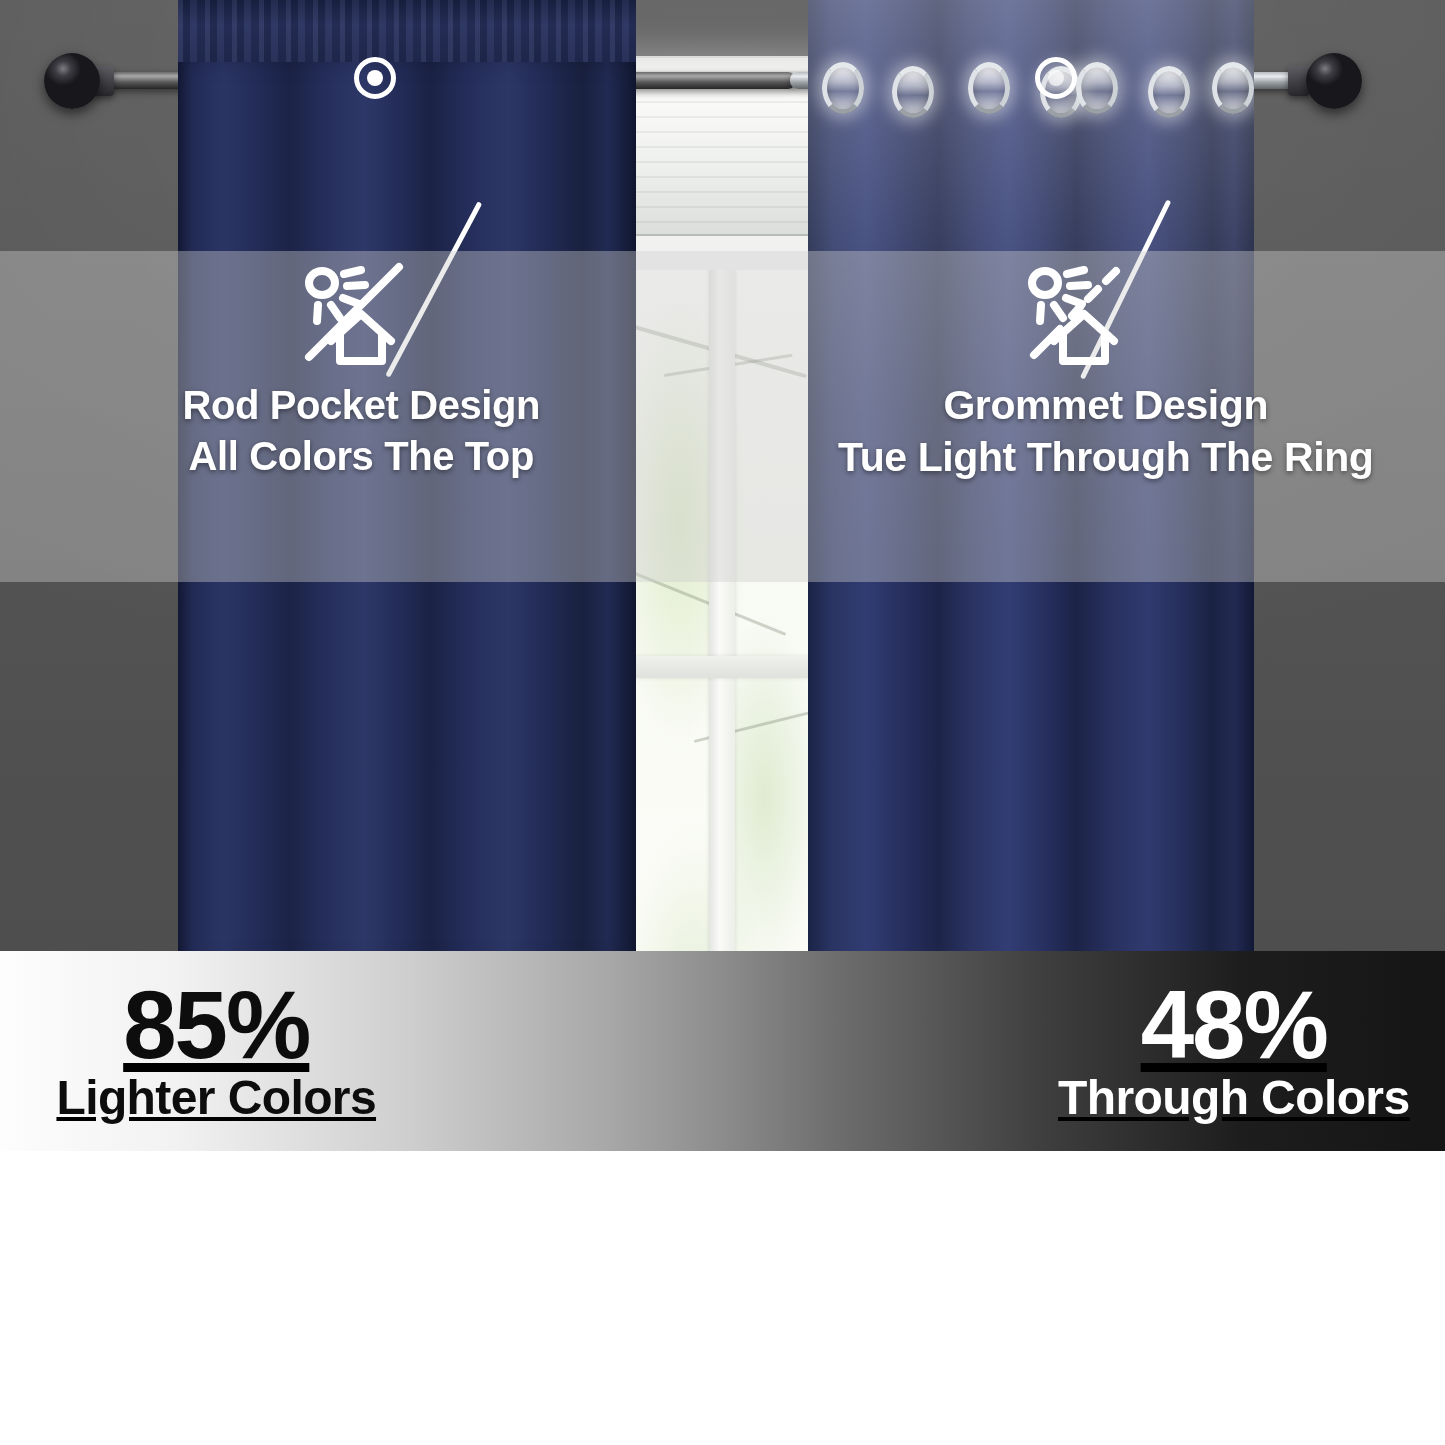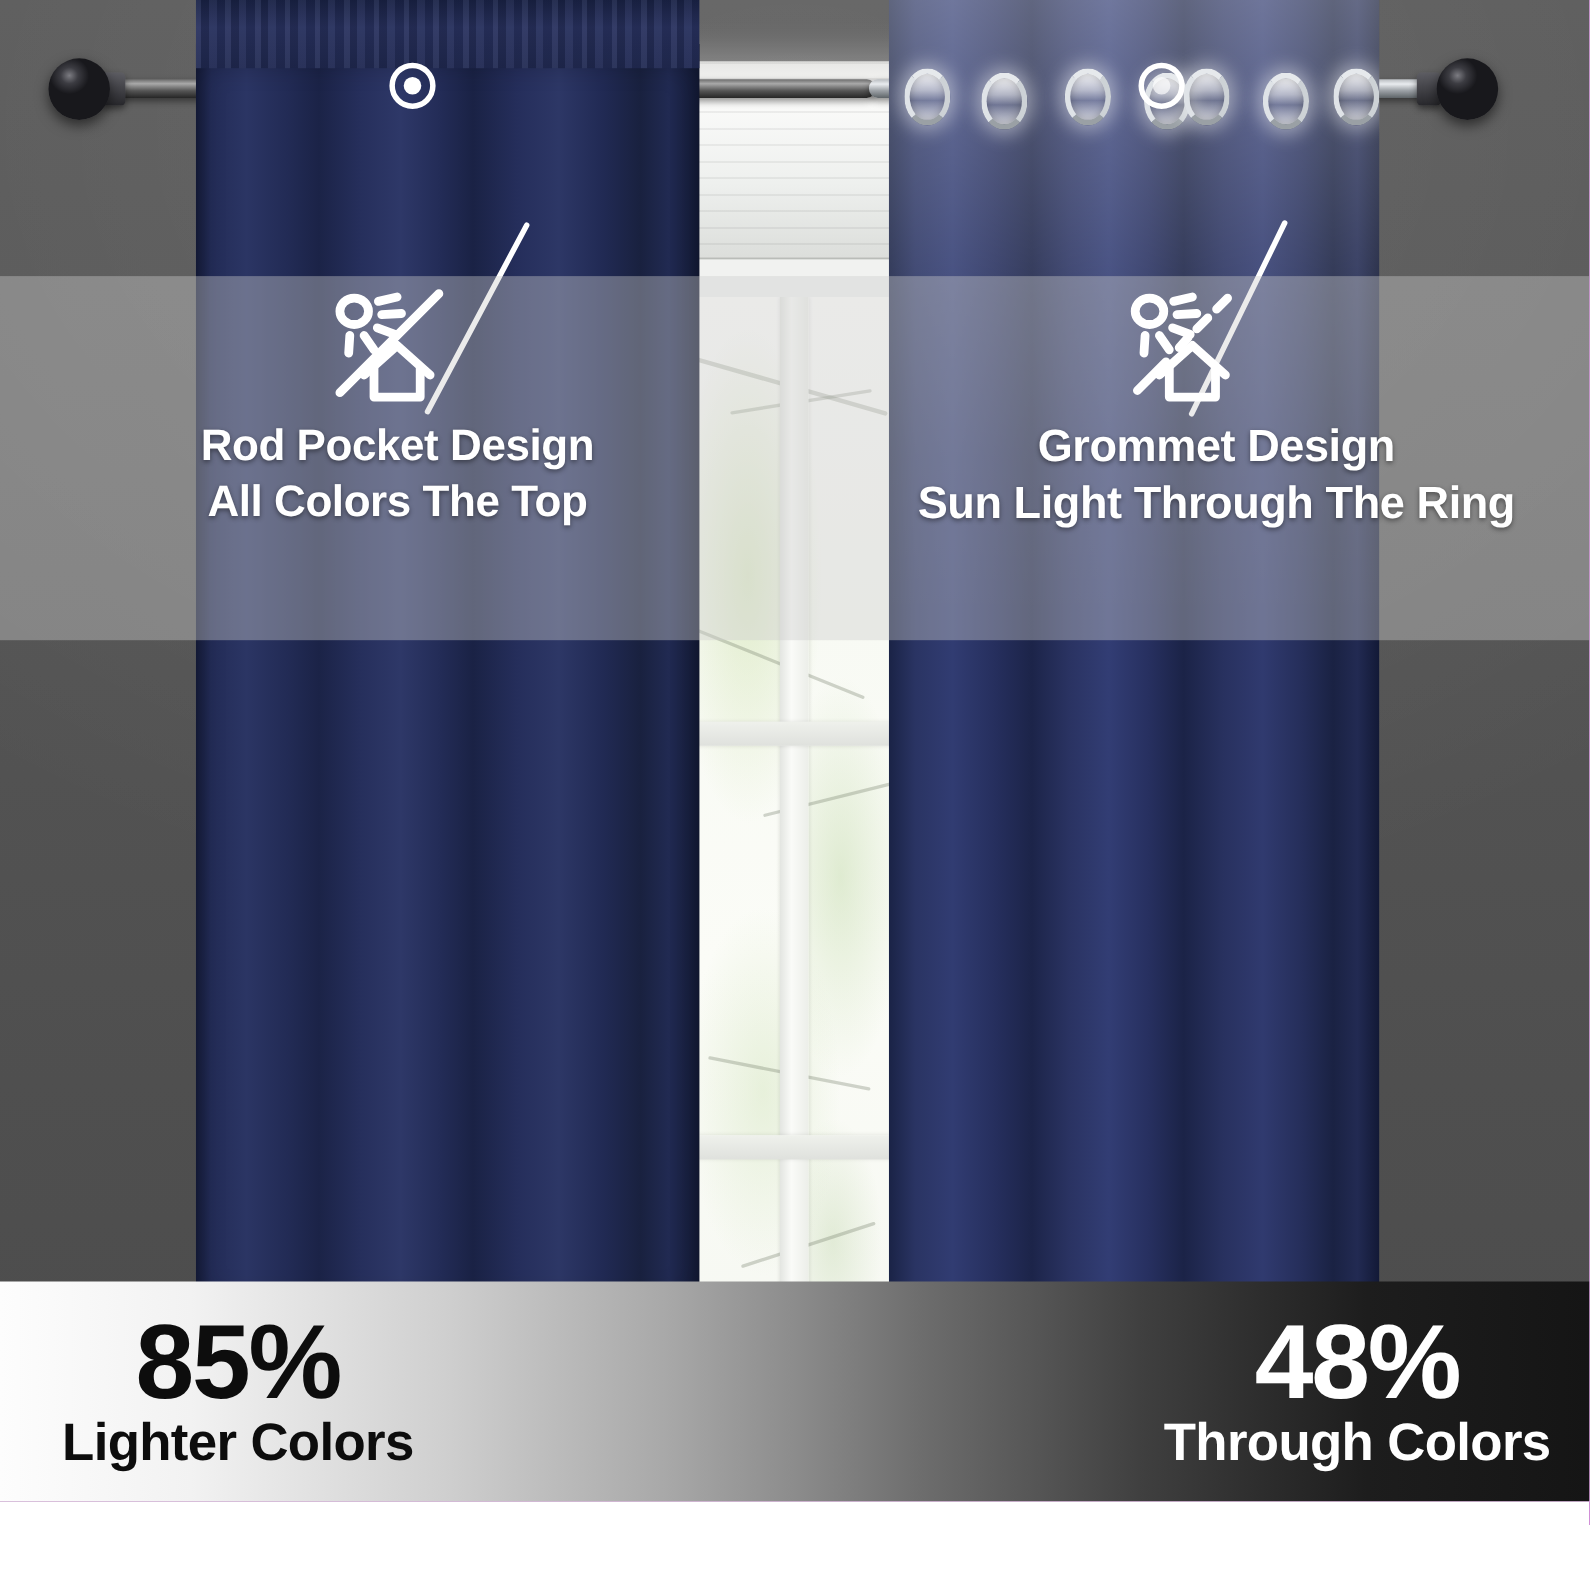--- a/index.html
+++ b/index.html
@@ -2,23 +2,23 @@
 <html><head>
 <meta charset="utf-8">
 <title>Curtain Product Infographic</title>
 <style>
   * { margin:0; padding:0; box-sizing:border-box; }
   html,body { background:#fff; }
   body { font-family:"Liberation Sans", sans-serif; }
 
   #stage {
     position:relative;
-    width:1445px; height:1365px;
+    width:1445px; height:1151px;
     overflow:hidden;
-    background:#a21caf;
+    background:#4c1d95;
   }
 
   
   .wall {
     position:absolute; inset:0;
     background:
       radial-gradient(130% 90% at 50% 8%, rgba(255,255,255,.10) 0%, rgba(255,255,255,0) 62%),
       linear-gradient(180deg,#5a5a5a 0%, #545454 38%, #4f4f4f 72%, #4c4c4c 100%);
   }
 
@@ -222,21 +222,21 @@
   .banner {
     position:absolute; left:0; right:0; bottom:0; height:200px;
     background:linear-gradient(90deg,
       #fdfdfd 0%, #f2f2f2 12%, #cfcfcf 28%, #a8a8a8 42%,
       #8c8c8c 50%, #6d6d6d 58%, #3f3f3f 72%, #1d1d1d 86%, #151515 100%);
     display:flex;
   }
   .banner-half {
     flex:1 1 50%;
     display:flex; flex-direction:column;
-    align-items:center; justify-content:center;
+    align-items:center; justify-content:center;text-decoration:underline;
   }
   .banner-half.left  { padding-right:290px; }
   .banner-half.right { padding-left:300px; }
   .pct {
     font-weight:bold; font-size:96px; line-height:.94;
     letter-spacing:-2px;
   }
   .pct-label {
     font-weight:bold; font-size:48px; line-height:1.0;
     letter-spacing:-0.6px; margin-top:4px;
@@ -339,21 +339,21 @@
         <line x1="23" y1="44" x2="22" y2="60"></line>
         <polyline points="36,80 66,53 96,80"></polyline>
         <polyline points="45,74 45,100 87,100 87,74"></polyline>
         <line x1="98" y1="10" x2="88" y2="20"></line>
         <line x1="80" y1="28" x2="70" y2="38"></line>
         <line x1="62" y1="46" x2="54" y2="55"></line>
         <line x1="42" y1="68" x2="16" y2="94"></line>
       </svg>
       <div class="feature-title">
         <span>Grommet Design</span>
-        <span class="l2">Sun Light Through The Ring</span>
+        <span class="l2">Tue Light Through The Ring</span>
       </div>
     </div>
   </div>
 
   <div class="banner">
     <div class="banner-half left">
       <div class="pct">85%</div>
       <div class="pct-label">Lighter Colors</div>
     </div>
     <div class="banner-half right">

